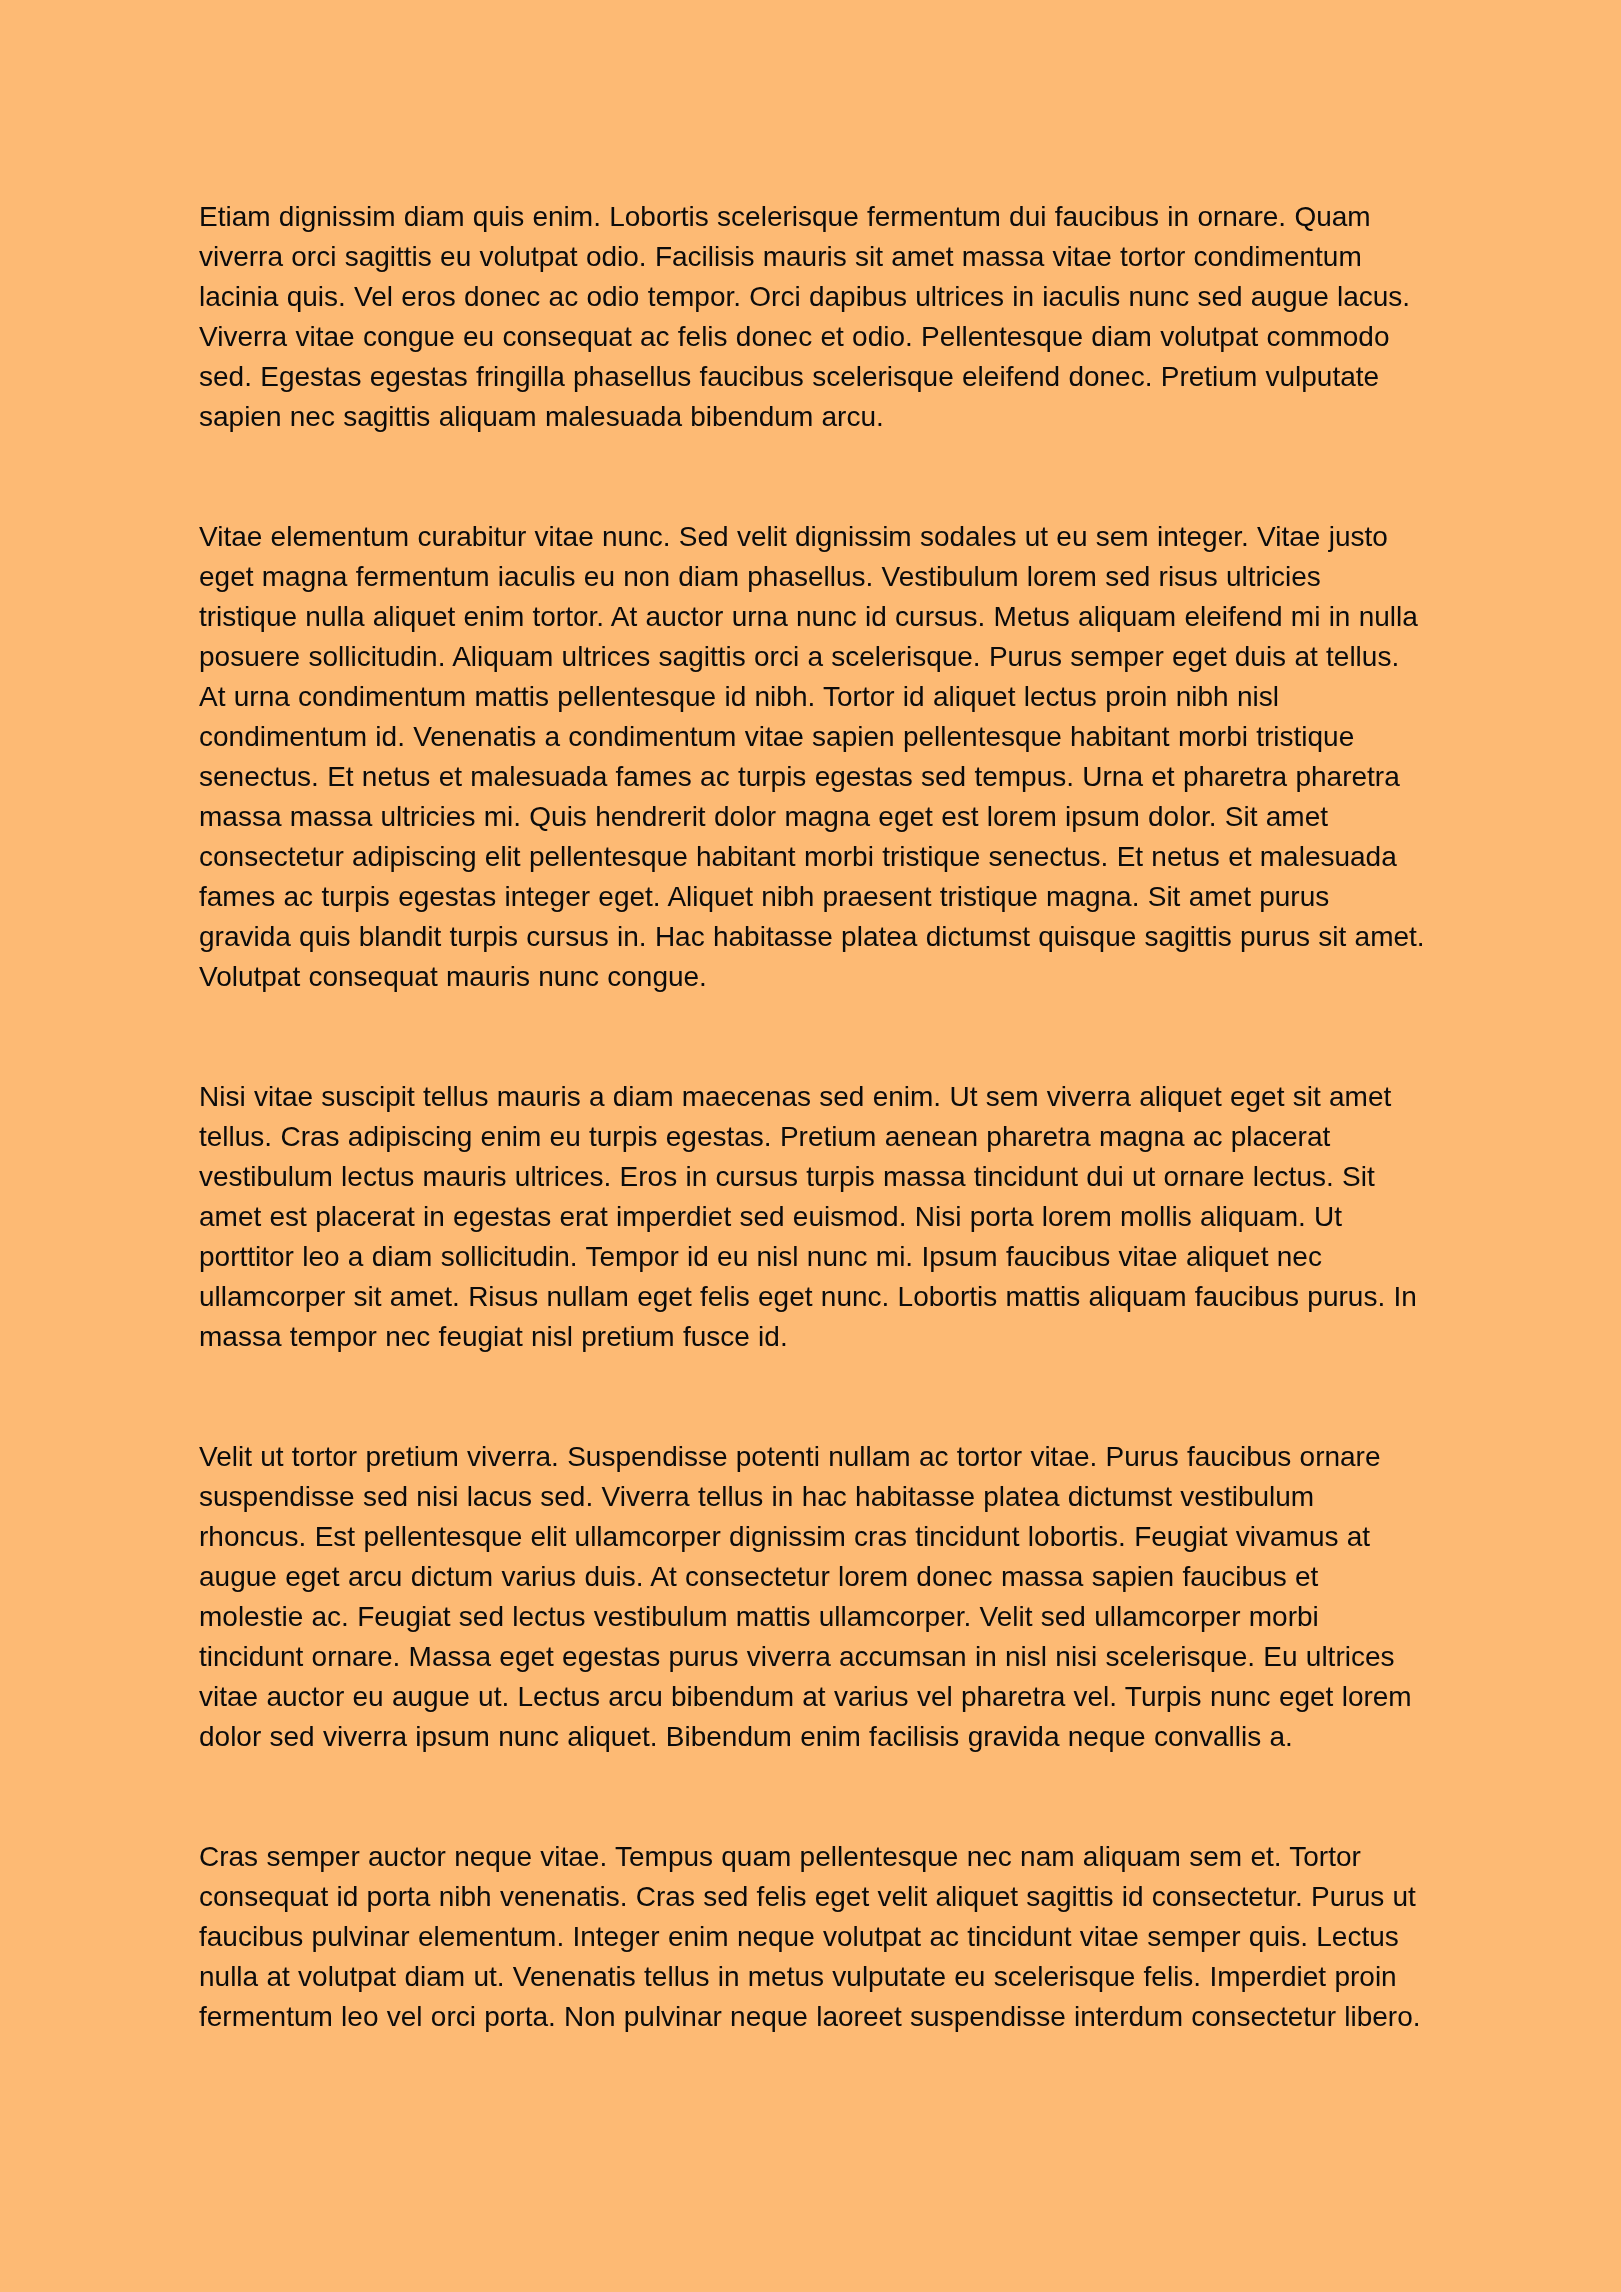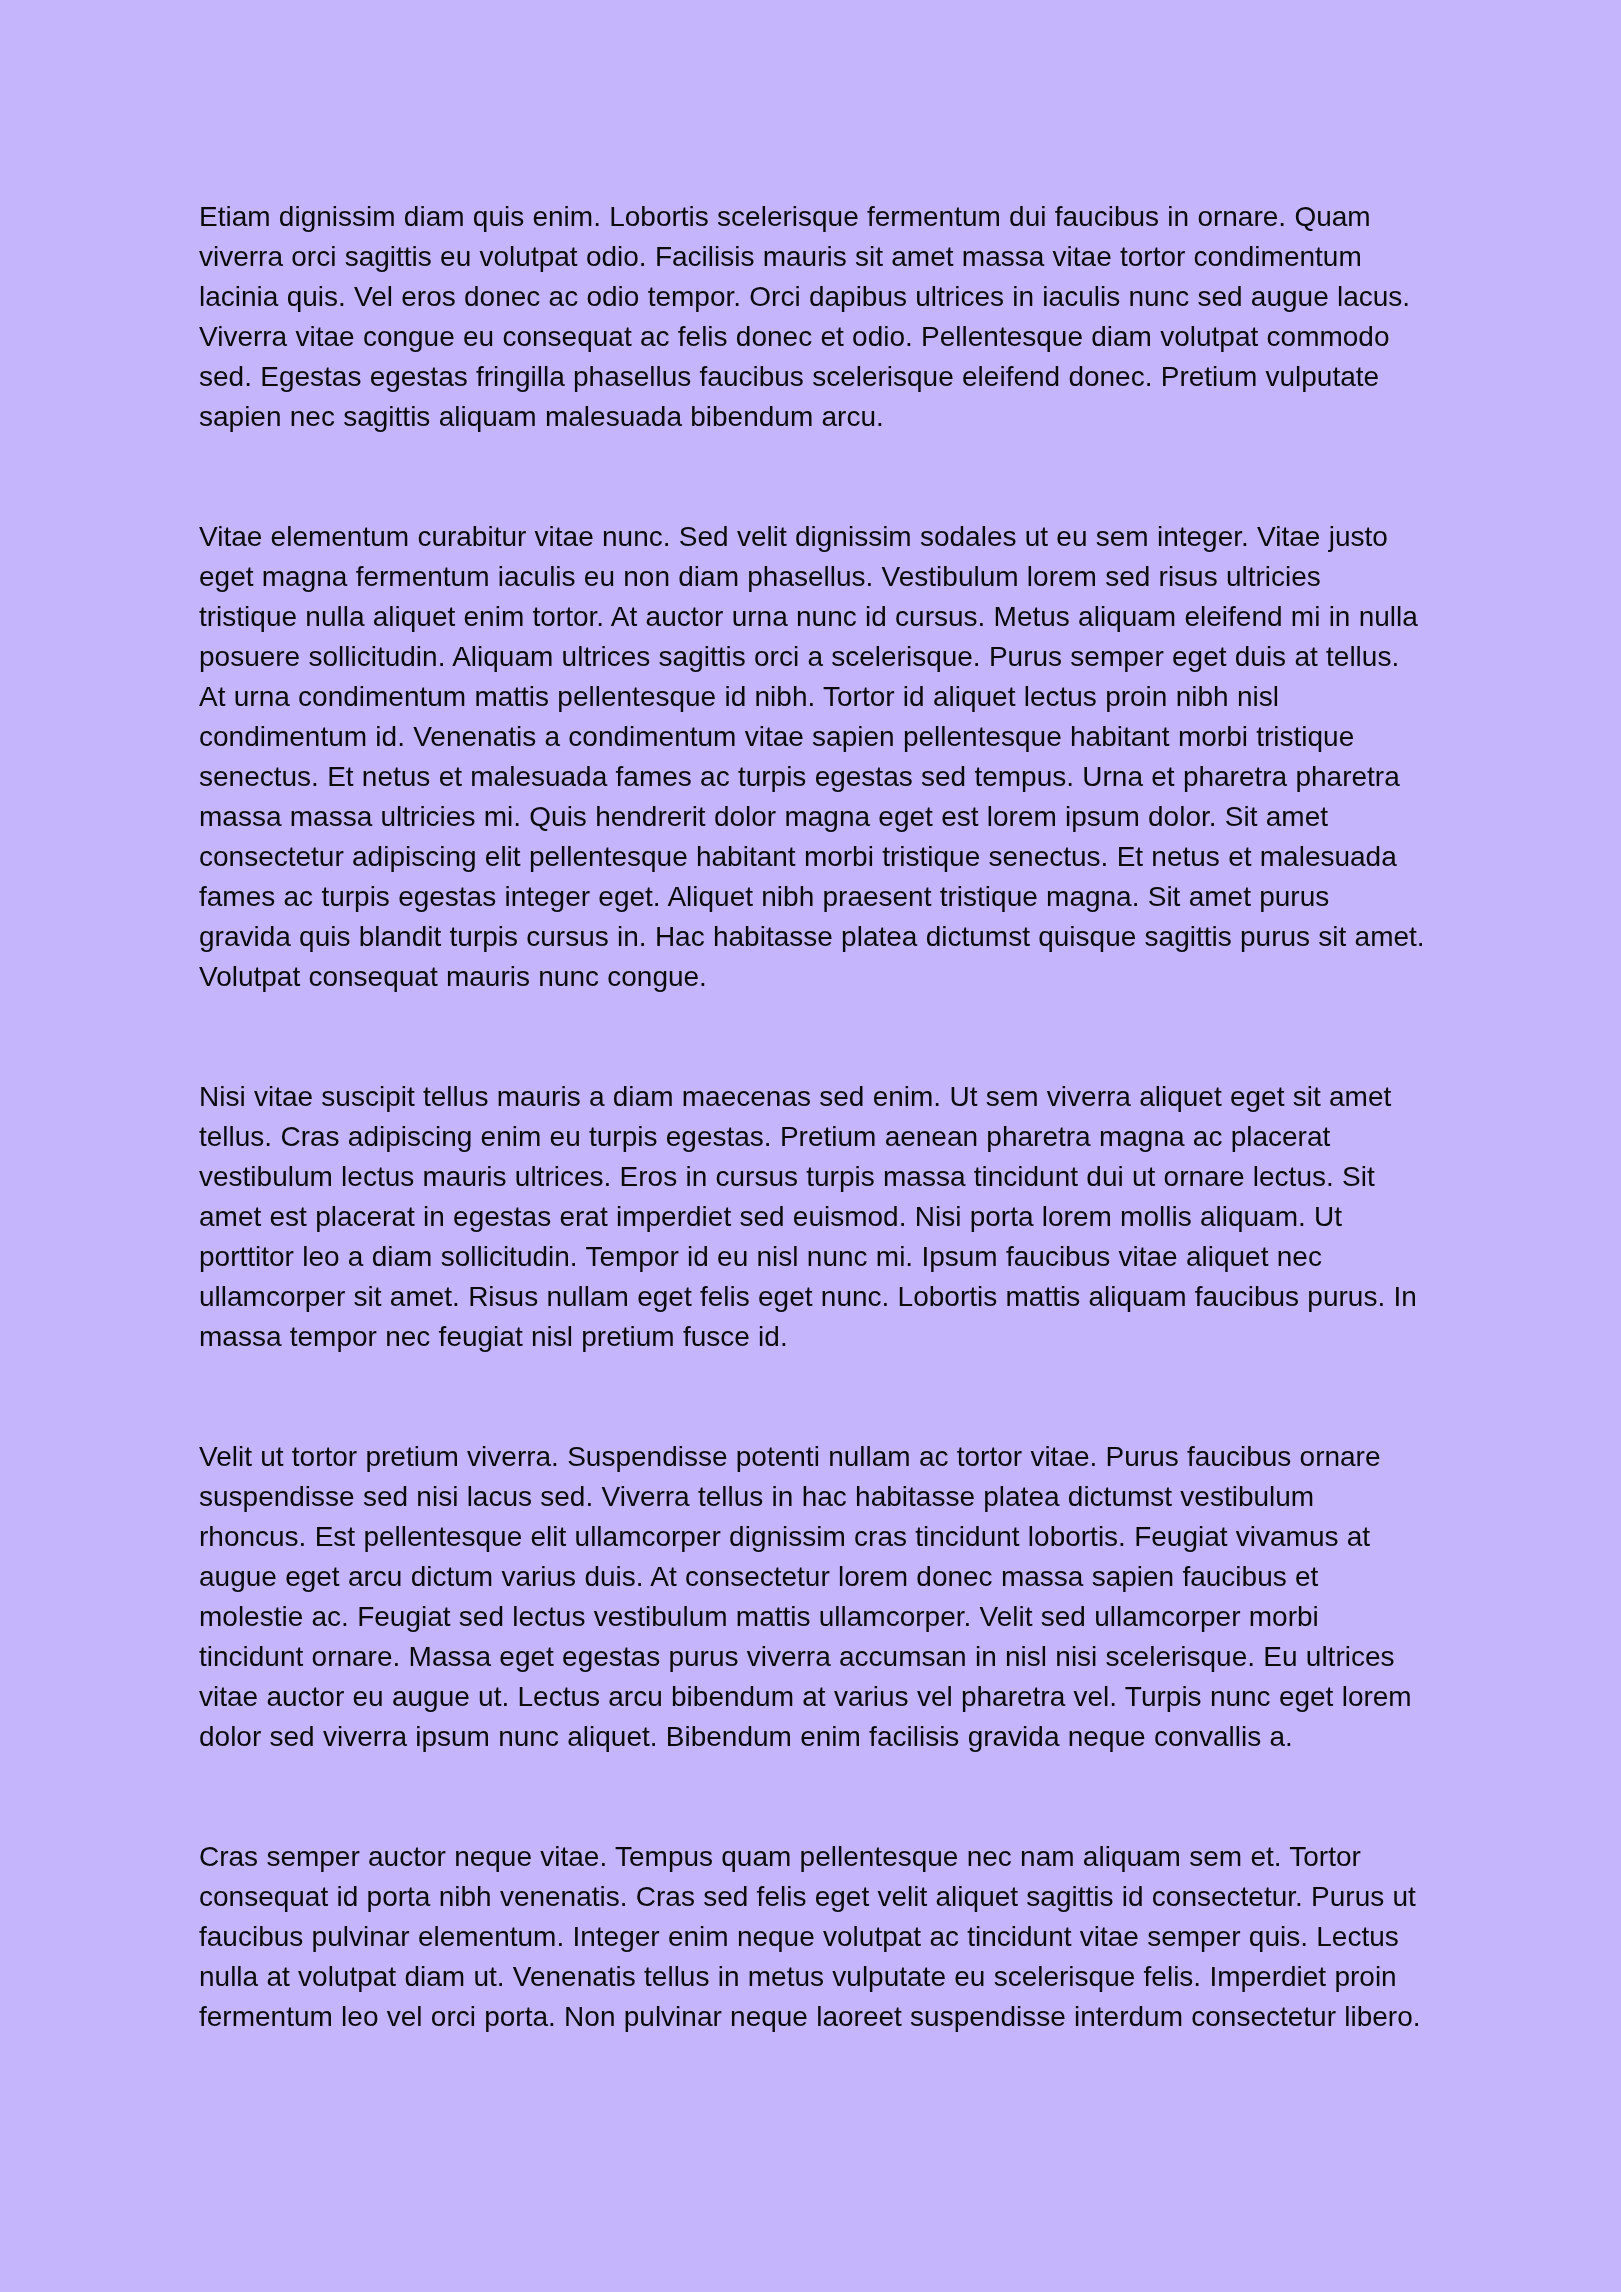--- a/index.html
+++ b/index.html
@@ -9,21 +9,21 @@
   }
   body {
     width: 1621px;
     height: 2293px;
     overflow: hidden;
   }
   .page {
     box-sizing: border-box;
     width: 1621px;
     height: 2293px;
-    background: #c4b5fd;
+    background: #fdba74;
     padding: 197px 196px 0 199px;
     font-family: "Liberation Sans", sans-serif;
     font-size: 28px;
     line-height: 40px;
     color: #0b0b0b;
     text-align: left;
   }
   .page p {
     margin: 0 0 80px 0;
     padding: 0;

